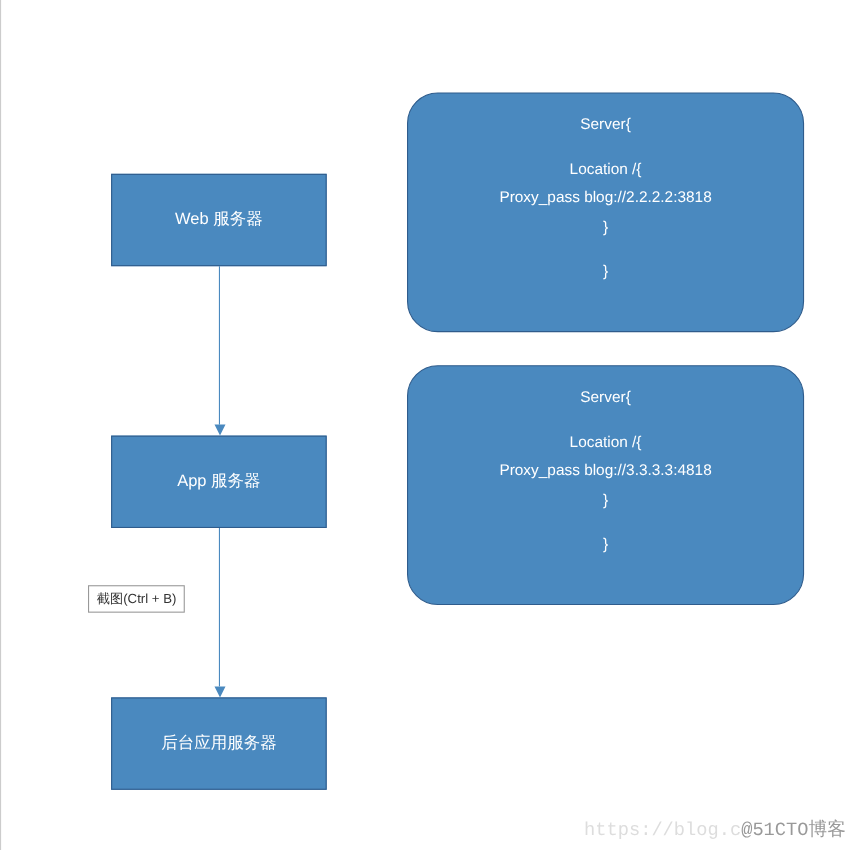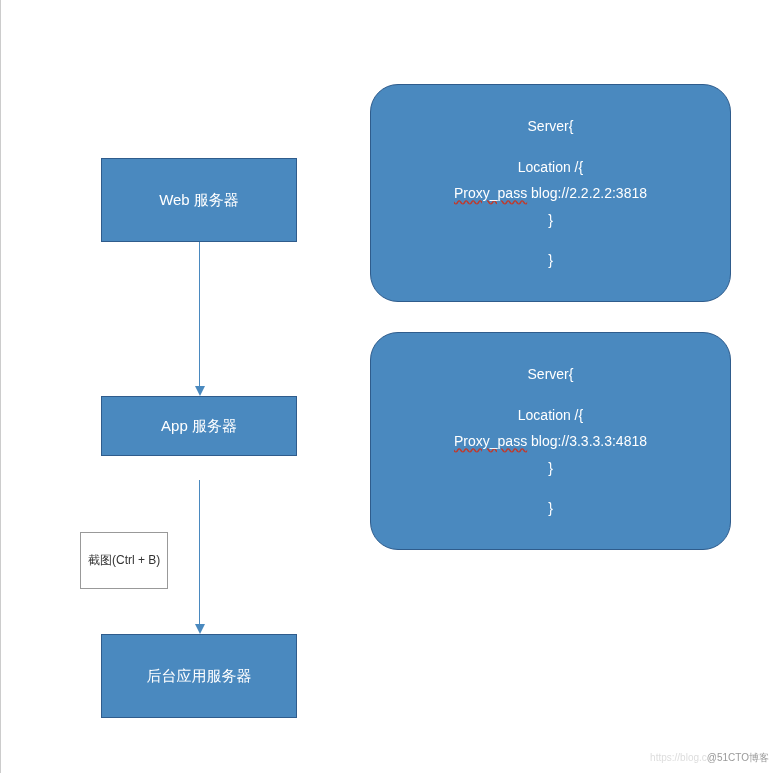--- a/index.html
+++ b/index.html
@@ -37,25 +37,24 @@
       background: #4A89BF;
       border: 1px solid #2F5C8C;
       border-radius: 28px;
       color: #fff;
       font-size: 14px;
       text-align: right;
       display: flex;
       flex-direction: column;
       align-items: center;
       justify-content: flex-start;
-      padding-top: 28px;
+      padding-top: 14px;
       line-height: 1.9;
     }
     .red-underline {
-      text-decoration: underline;
       text-decoration-color: #c0392b;
       text-decoration-style: wavy;
     }
     .arrow-line {
       position: absolute;
       width: 1px;
       background: #4A89BF;
     }
     .arrow-head {
       position: absolute;
@@ -63,45 +62,46 @@
       height: 0;
       border-left: 5px solid transparent;
       border-right: 5px solid transparent;
       border-top: 10px solid #4A89BF;
     }
     .tooltip-box {
       position: absolute;
       background: #fff;
       border: 1px solid #999;
       font-size: 12px;
-      padding: 19px 7px;
+      padding: 3px 7px;
       color: #333;
     }
     .watermark {
       position: absolute;
       right: 12px;
       bottom: 8px;
-      font-size: 10px;
+      font-size: 17px;
       color: #999;
+      font-family: Liberation Mono, monospace;
     }
     .watermark .faint { color: #ddd; }
   </style>
 </head>
 <body>
 
 <div class="left-border"></div>
 
 <div class="node-box" style="left:101px; top:158px; width:196px; height:84px;">
   <div>Web 服务器</div>
 </div>
 
 <div class="arrow-line" style="left:199px; top:242px; height:144px;"></div>
 <div class="arrow-head" style="left:194.5px; top:386px;"></div>
 
-<div class="node-box" style="left:101px; top:396px; width:196px; height:60px;">
+<div class="node-box" style="left:101px; top:396px; width:196px; height:84px;">
   <div>App 服务器</div>
 </div>
 
 <div class="arrow-line" style="left:199px; top:480px; height:144px;"></div>
 <div class="arrow-head" style="left:194.5px; top:624px;"></div>
 
 <div class="tooltip-box" style="left:80px; top:532px;">
   <span>截图(Ctrl + B)</span>
 </div>
 

